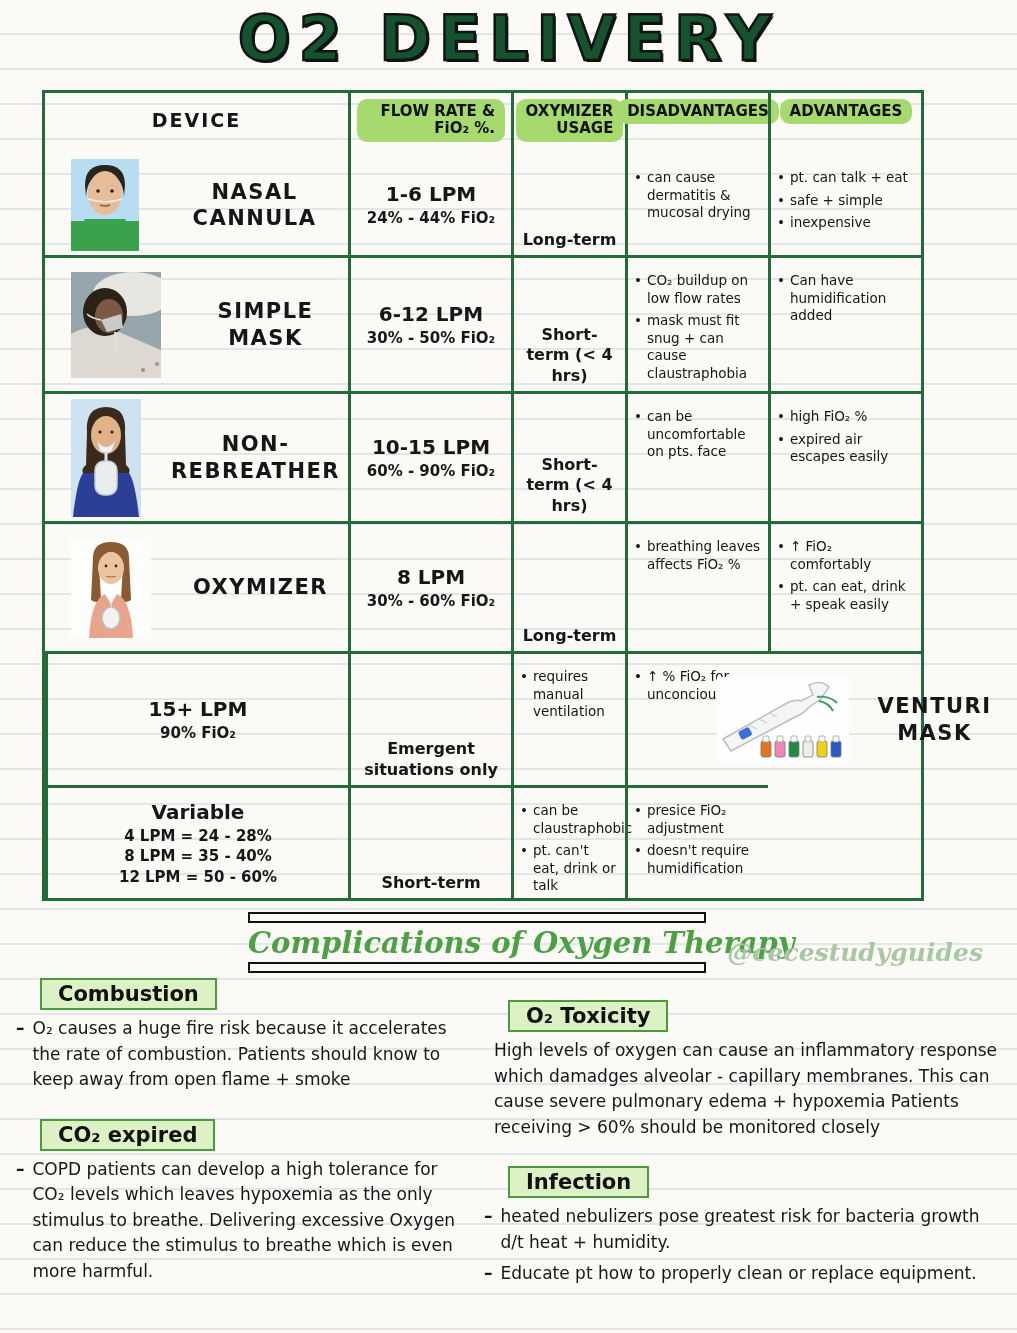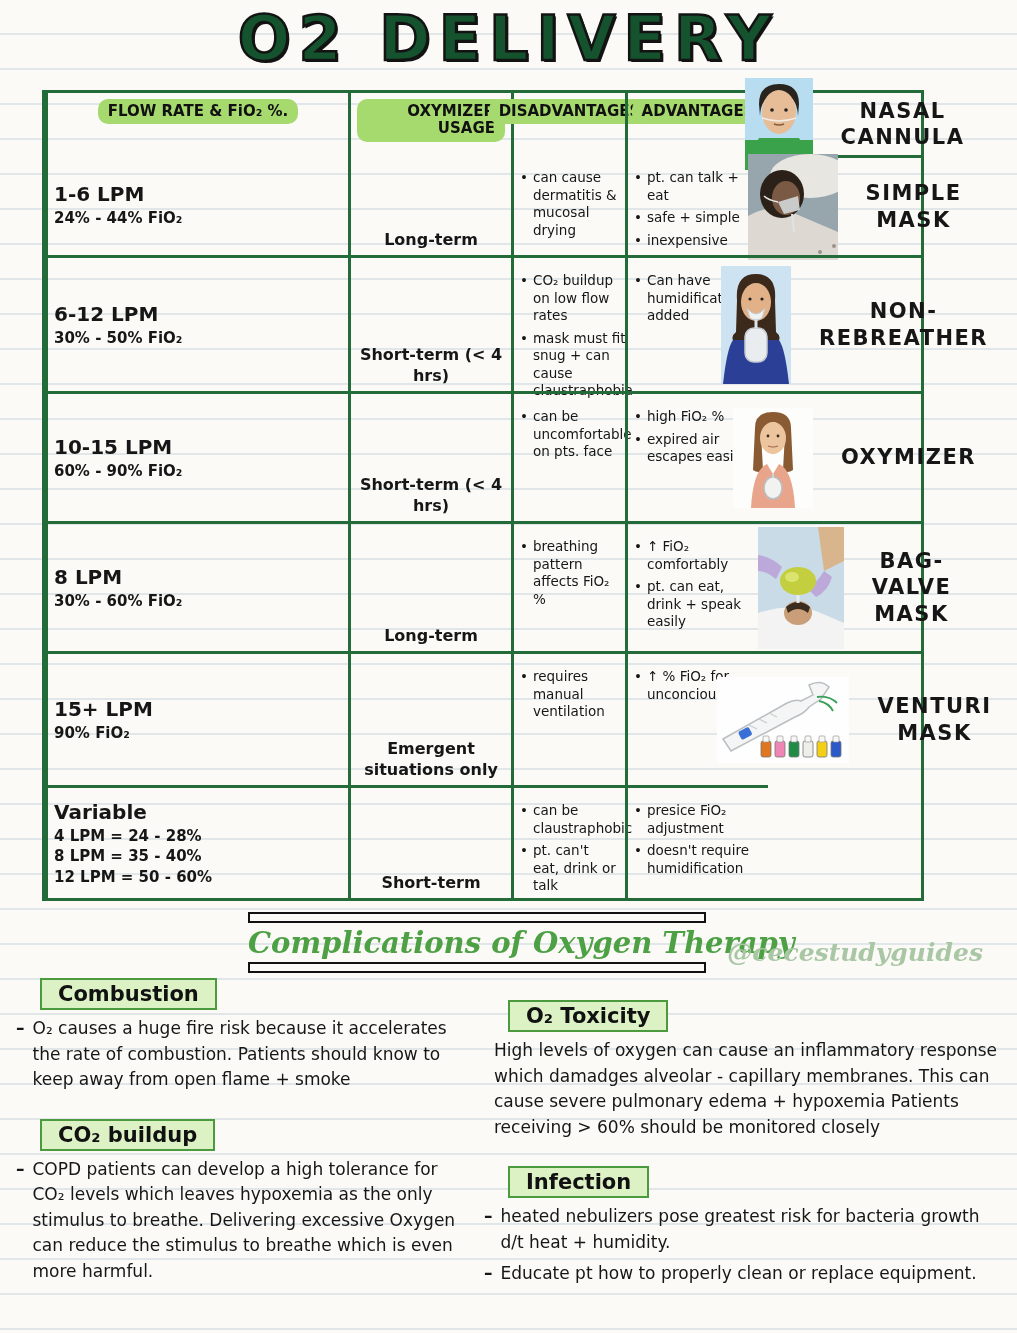--- a/index.html
+++ b/index.html
@@ -54,21 +54,21 @@
     font-weight:bold; font-size:15px; text-align:right; line-height:1.15;
     color:#111;
   }
   .hplain{font-weight:bold; font-size:19px; letter-spacing:2px; padding-top:10px;}
   .devcell{flex-direction:row; align-items:center; padding-left:26px; gap:28px;}
   .devphoto{flex:0 0 auto; line-height:0;}
   .devname{
     flex:1 1 auto; text-align:center;
     font-weight:bold; font-size:21px; letter-spacing:1.5px; line-height:1.25;
   }
-  .flowcell{text-align:left; font-weight:bold;}
+  .flowcell{text-align:center; font-weight:bold;}
   .flow-line{font-size:15px; line-height:1.35;}
   .flow-line:first-child{font-size:20px;}
   .treatcell{text-align:center; font-size:16px; font-weight:bold; line-height:1.3;justify-content:flex-end;}
   .listcell{justify-content:flex-start; padding-top:14px; gap:5px;}
   .bullet{display:flex; font-size:13.5px; line-height:1.3; gap:5px;}
   .bullet .dot{flex:0 0 auto;}
 
   
   .comp-wrap{position:absolute; left:248px; top:912px; width:458px;}
   .comp-bar{height:11px; border:2.5px solid #111; background:#fbfaf7;}
@@ -98,20 +98,23 @@
   .col-right .sec{margin-bottom:22px;}
   .sec + .sec{margin-top:26px;}
 </style>
 </head>
 <body>
 
 <div class="page-title">O2 DELIVERY</div>
 
 <div class="o2table">
 
+  <div class="cell hcell">
+    <span class="hplain">DEVICE</span>
+  </div>
   <div class="cell hcell vb">
     <span class="hchip">FLOW RATE &amp; FiO₂ %.</span>
   </div>
   <div class="cell hcell vb">
     <span class="hchip">OXYMIZER USAGE</span>
   </div>
   <div class="cell hcell vb">
     <span class="hchip">DISADVANTAGES</span>
   </div>
   <div class="cell hcell vb">
@@ -263,51 +266,34 @@
   <div class="cell flowcell vb tb">
     <div class="flow-line">8 LPM</div>
     <div class="flow-line">30% - 60% FiO₂</div>
   </div>
   <div class="cell treatcell vb tb">
     <span>Long-term</span>
   </div>
   <div class="cell listcell vb tb">
     <div class="bullet">
         <span class="dot">•</span>
-        <span>breathing pattern affects FiO₂ %</span>
+        <span>breathing leaves affects FiO₂ %</span>
       </div>
   </div>
   <div class="cell listcell vb tb">
     <div class="bullet">
         <span class="dot">•</span>
         <span>↑ FiO₂ comfortably</span>
       </div>
     <div class="bullet">
         <span class="dot">•</span>
         <span>pt. can eat, drink + speak easily</span>
       </div>
   </div>
 
-  <div class="cell devcell tb">
-    <span class="devphoto">
-      <svg width="86" height="122" viewBox="0 0 86 122">
-          <rect width="86" height="122" fill="#c8dbe7"></rect>
-          <path d="M0 86 Q30 76 58 84 L86 96 V122 H0 Z" fill="#f2f3f2"></path>
-          <ellipse cx="40" cy="86" rx="14" ry="12" fill="#c99e78"></ellipse>
-          <path d="M28 80 Q40 70 52 80 L50 86 Q40 78 30 86 Z" fill="#3a2c1e"></path>
-          <path d="M60 0 L86 0 L86 34 L66 44 Z" fill="#d9b58e"></path>
-          <path d="M66 44 Q58 58 48 60 L58 70 Q70 64 74 50 Z" fill="#bca9d9"></path>
-          <path d="M0 28 Q14 30 24 40 L18 52 Q8 44 0 44 Z" fill="#bca9d9"></path>
-          <ellipse cx="40" cy="54" rx="18" ry="14" fill="#c3cf3e"></ellipse>
-          <ellipse cx="34" cy="50" rx="7" ry="5" fill="#dbe46e"></ellipse>
-          <path d="M40 68 L40 76" stroke="#e8ecee" stroke-width="3"></path>
-        </svg>
-    </span>
-    <span class="devname">BAG-VALVE MASK</span>
-  </div>
   <div class="cell flowcell vb tb">
     <div class="flow-line">15+ LPM</div>
     <div class="flow-line">90% FiO₂</div>
   </div>
   <div class="cell treatcell vb tb">
     <span>Emergent situations only</span>
   </div>
   <div class="cell listcell vb tb">
     <div class="bullet">
         <span class="dot">•</span>
@@ -389,21 +375,21 @@
 
 <div class="col-left">
   <div class="sec">
     <span class="chip">Combustion</span>
     <div class="sec-body">
       <span class="dash">–</span>
       <span>O₂ causes a huge fire risk because it accelerates the rate of combustion. Patients should know to keep away from open flame + smoke</span>
     </div>
   </div>
   <div class="sec">
-    <span class="chip">CO₂ buildup</span>
+    <span class="chip">CO₂ expired</span>
     <div class="sec-body">
       <span class="dash">–</span>
       <span>COPD patients can develop a high tolerance for CO₂ levels which leaves hypoxemia as the only stimulus to breathe. Delivering excessive Oxygen can reduce the stimulus to breathe which is even more harmful.</span>
     </div>
   </div>
 </div>
 
 <div class="col-right">
   <div class="sec">
     <span class="chip">O₂ Toxicity</span>

